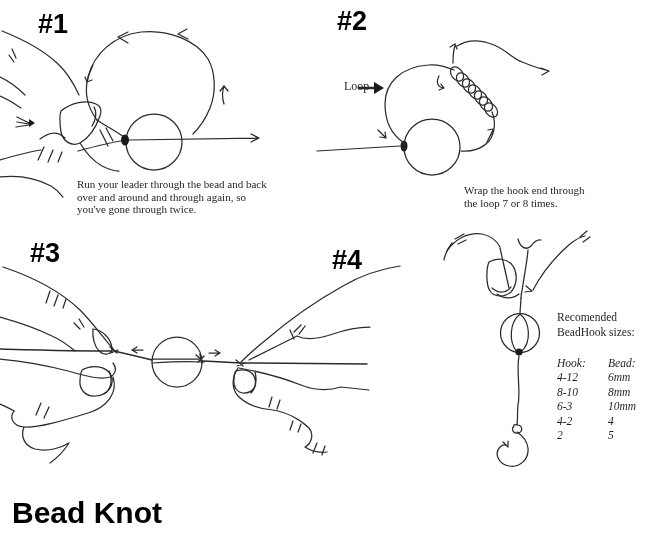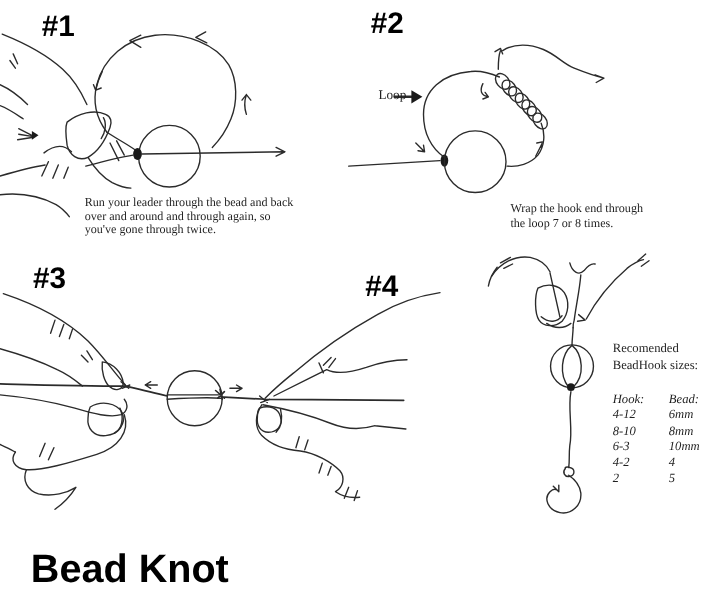--- a/index.html
+++ b/index.html
@@ -15,22 +15,22 @@
   .caption{position:absolute;font-size:11px;line-height:12.7px;white-space:pre-line;}
   .hook-note{position:absolute;left:232px;top:69px;font-size:10.5px;line-height:14.5px;white-space:pre-line;}
   .cap1{left:77px;top:178px;font-family:Liberation Serif, serif;}
   .cap2{left:464px;top:184px;}
   .cap3{left:101px;top:420px;}
   .cap4{left:398px;top:333px;line-height:14.6px;}
   .loop-label{position:absolute;left:327px;top:79px;font-size:12px;margin-left:17px;}
   .sizes-heading{position:absolute;left:557px;top:310px;font-size:11.5px;line-height:14.6px;white-space:pre-line;}
   .sizes-table{position:absolute;left:557px;top:356px;font-size:11.5px;line-height:14.4px;
                display:grid;grid-template-columns:51px auto;font-style:italic;}
-  .page-title{position:absolute;left:28px;top:496px;font-family:"Liberation Sans",sans-serif;
-              font-weight:bold;font-size:36px;color:#000;}
+  .page-title{position:absolute;left:12px;top:496px;font-family:"Liberation Sans",sans-serif;
+              font-weight:bold;font-size:30px;color:#000;}
 </style>
 </head>
 <body>
 
 <div class="stage">
 
   <svg class="sketch" width="660" height="547" viewBox="0 0 660 547">
 
     <g>
       <g>

